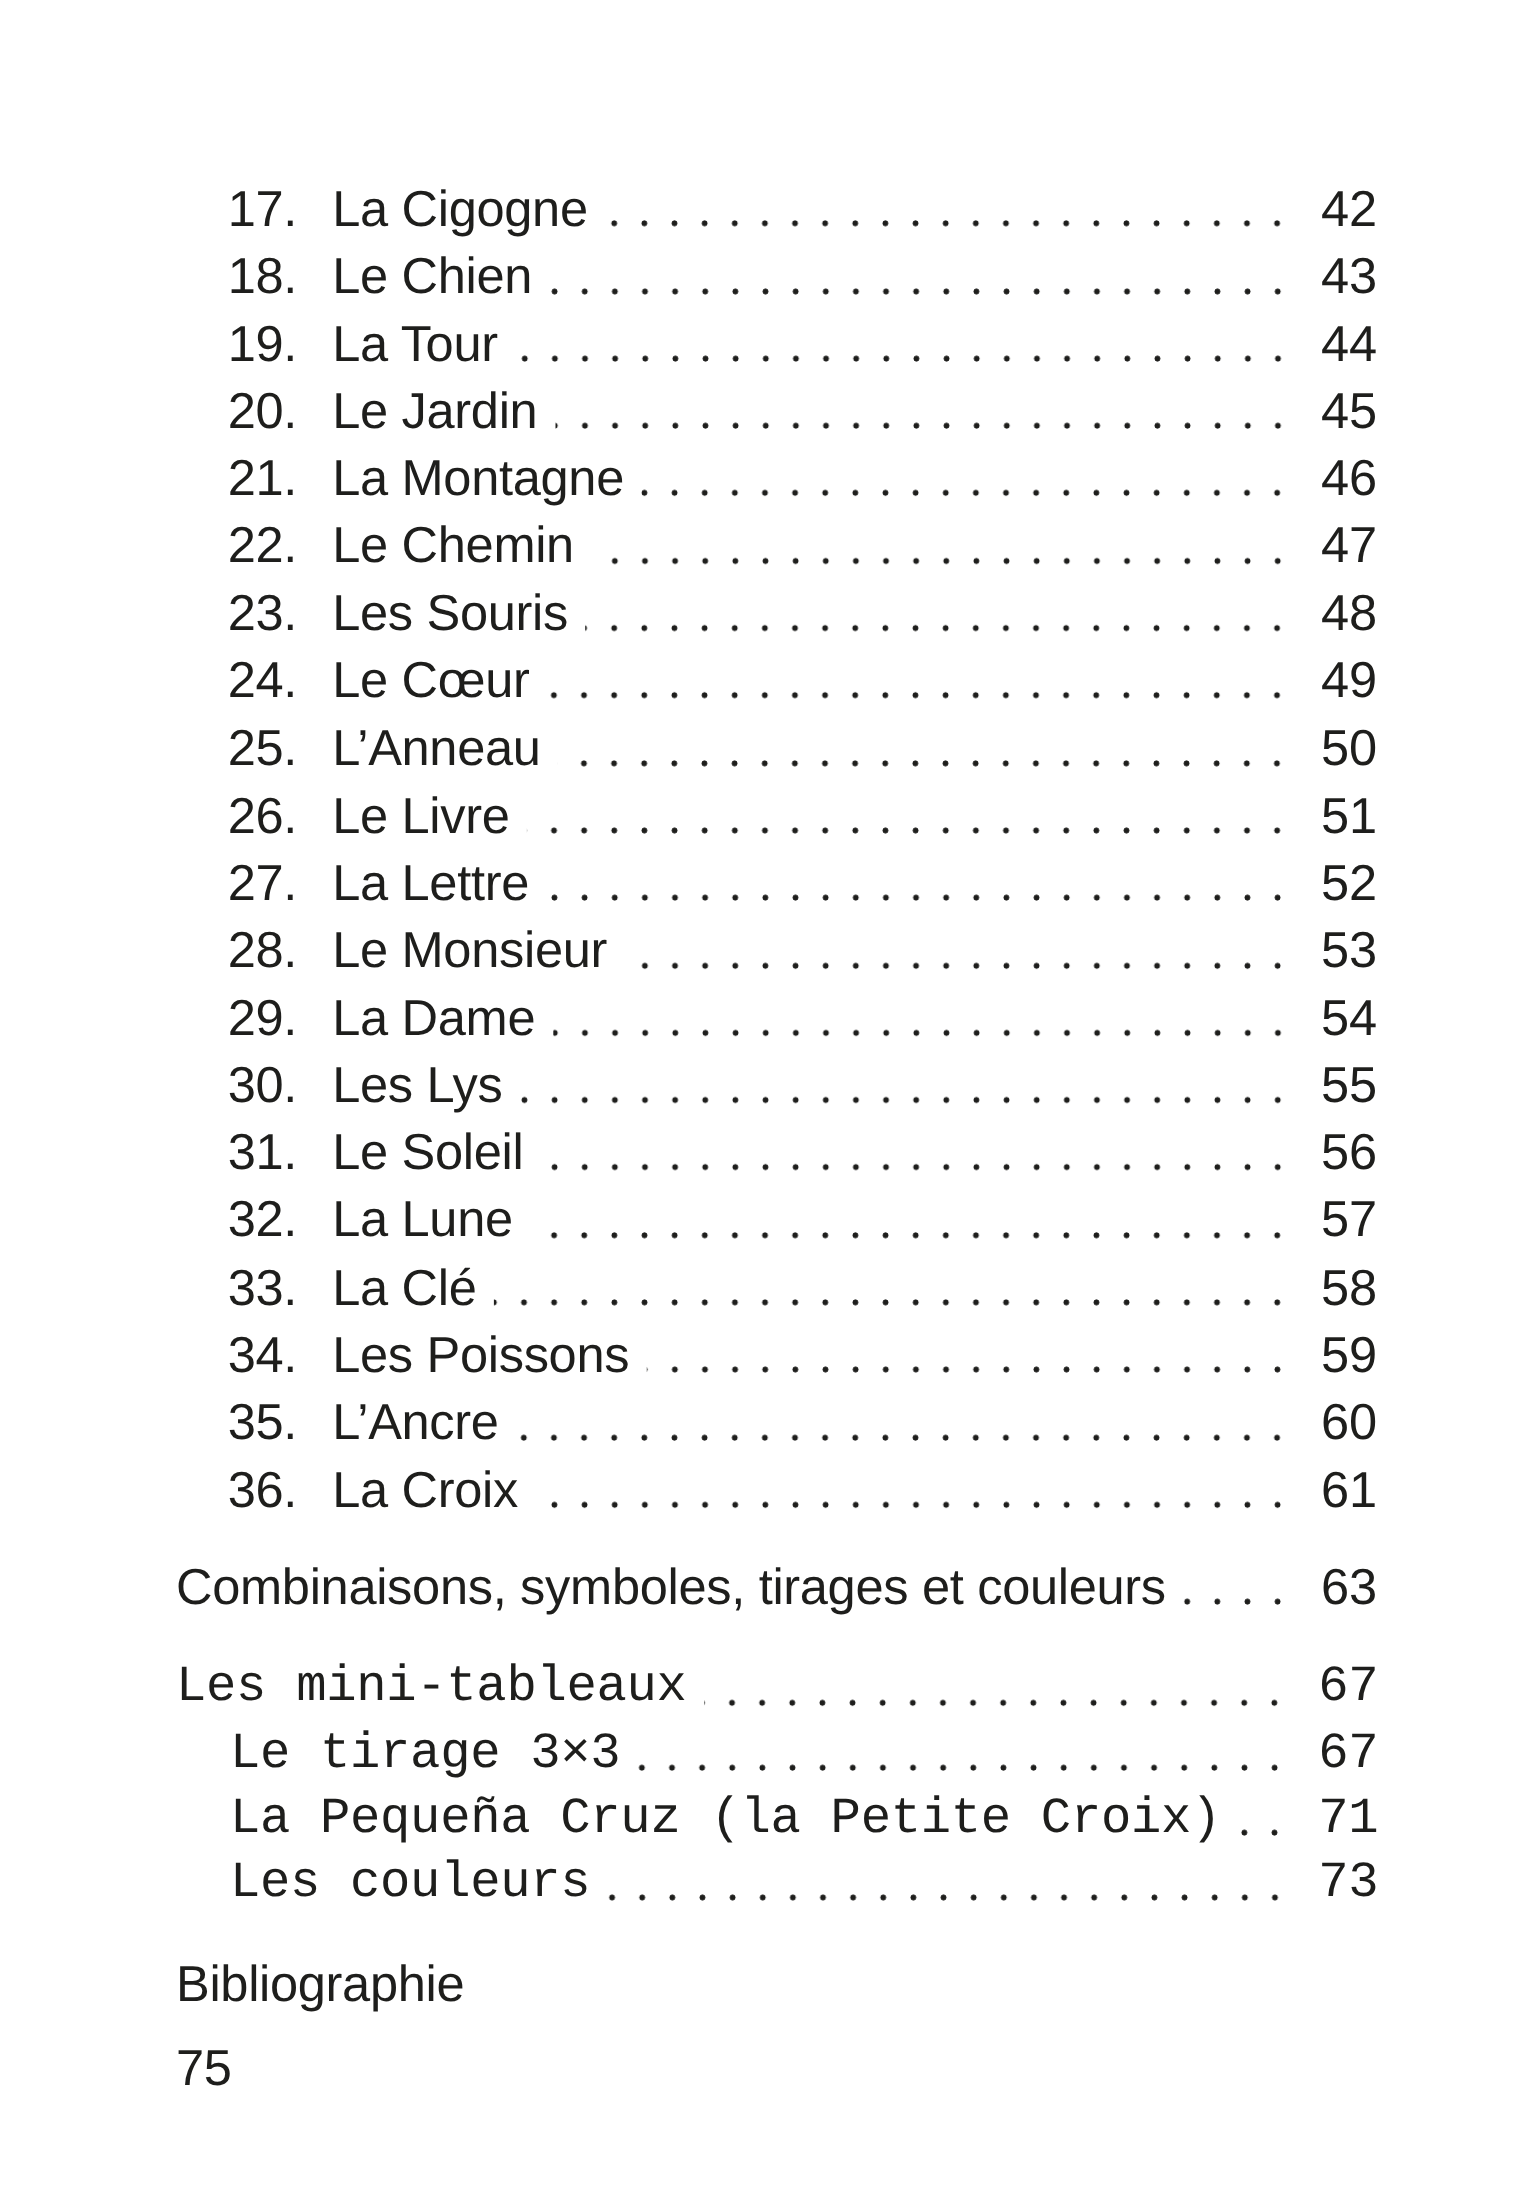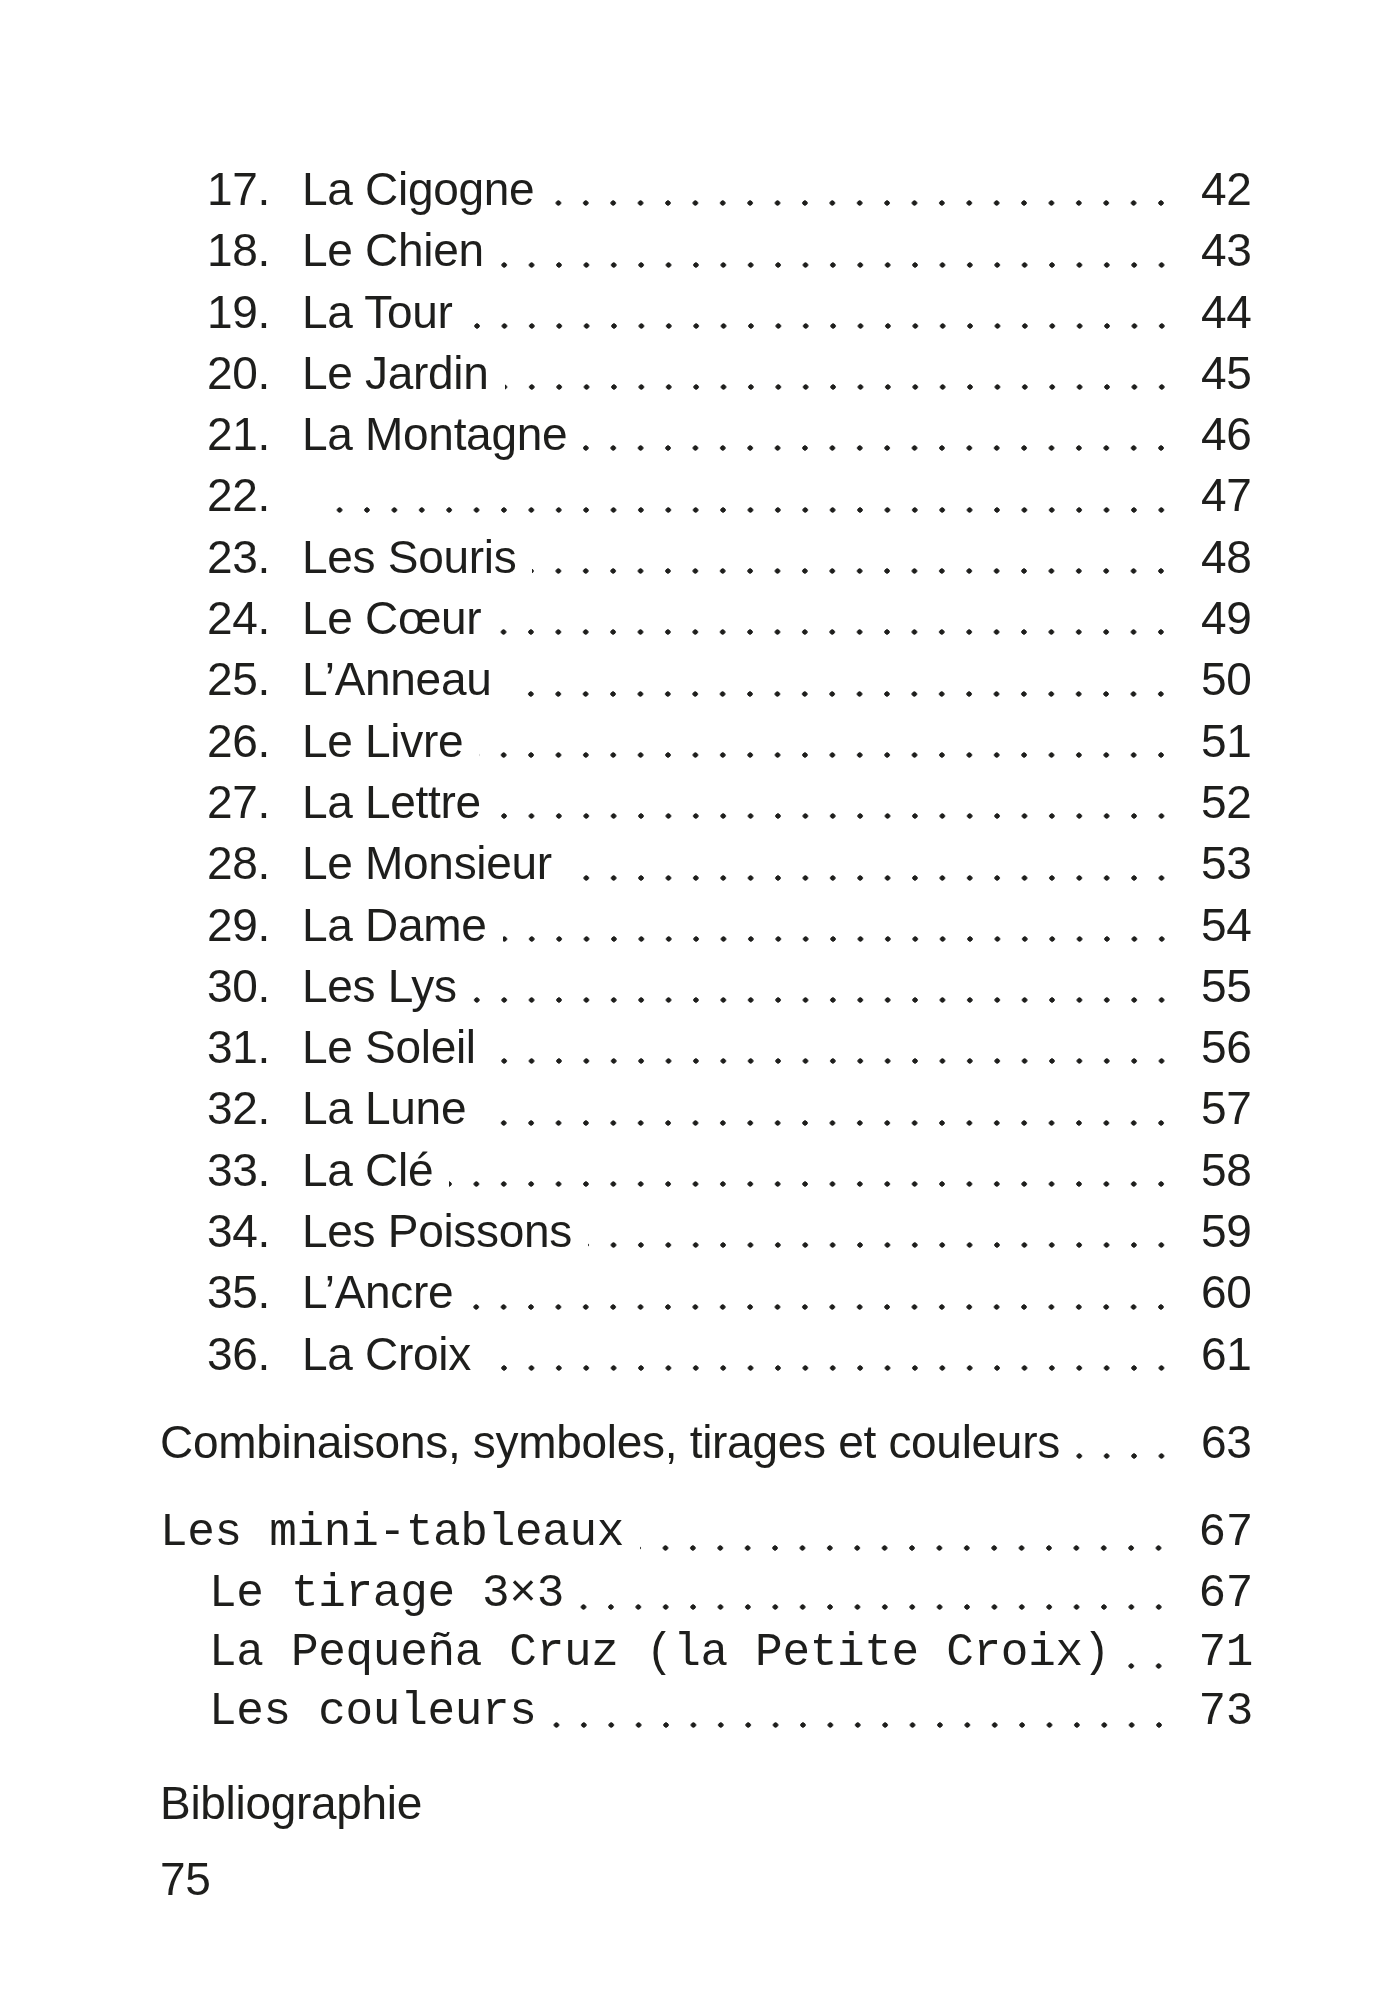--- a/index.html
+++ b/index.html
@@ -95,20 +95,21 @@
 
   <div class="row item">
     <span class="num">21.</span>
     <span class="title">La Montagne</span>
     <span class="leader"></span>
     <span class="pagenum">46</span>
   </div>
 
   <div class="row item">
     <span class="num">22.</span>
+    <span class="title">Le Chemin</span>
     <span class="leader"></span>
     <span class="pagenum">47</span>
   </div>
 
   <div class="row item">
     <span class="num">23.</span>
     <span class="title">Les Souris</span>
     <span class="leader"></span>
     <span class="pagenum">48</span>
   </div>

